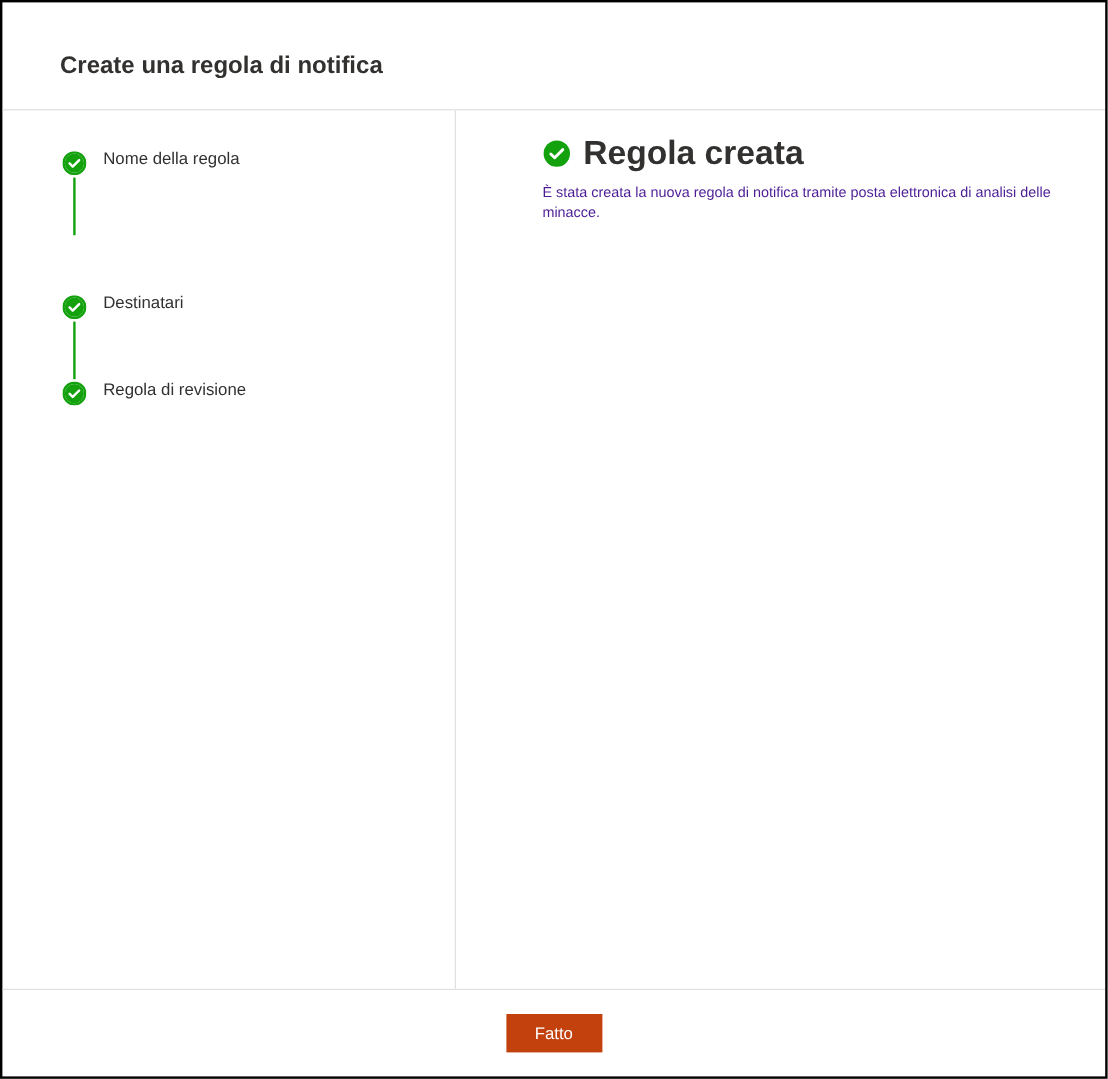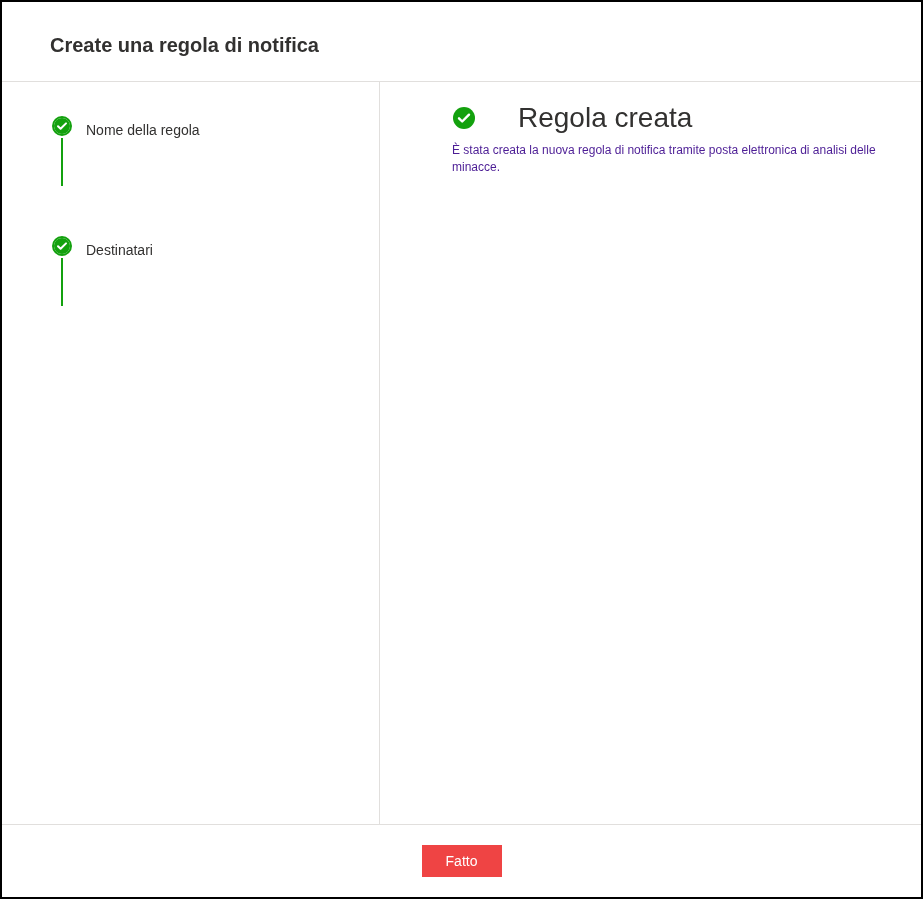--- a/index.html
+++ b/index.html
@@ -10,21 +10,21 @@
     body {
       font-family: "Segoe UI", -apple-system, BlinkMacSystemFont, sans-serif;
       background: #ffffff;
       width: 923px;
       height: 899px;
       border: 2px solid #000000;
       display: flex;
       flex-direction: column;
     }
     .header {
-      padding: 32px 48px 24px 48px;
+      padding: 42px 48px 24px 48px;
     }
     .header-title {
       font-size: 20px;
       font-weight: 600;
       color: #323130;
     }
     .content-wrapper {
       display: flex;
       flex: 1;
       border-top: 1px solid #e1dfdd;
@@ -34,21 +34,21 @@
       width: 378px;
       border-right: 1px solid #e1dfdd;
       padding: 32px 0 0 48px;
     }
     .steps {
       display: flex;
       flex-direction: column;
     }
     .step {
       display: flex;
-      align-items: flex-end;
+      align-items: flex-start;
       position: relative;
       min-height: 24px;
     }
     .step-connector {
       position: absolute;
       left: 11px;
       top: 24px;
       width: 2px;
       height: 48px;
       background: #13a10e;
@@ -90,37 +90,36 @@
       width: 24px;
       height: 24px;
       flex-shrink: 0;
     }
     .result-icon svg {
       width: 24px;
       height: 24px;
     }
     .result-title {
       font-size: 28px;
-      font-weight: 400;
+      font-weight: 700;
       color: #323130;
-      margin-left: 32px;
     }
     .result-description {
       font-size: 12px;
       color: #4c1d95;
       line-height: 1.4;
     }
     .footer {
       border-top: 1px solid #e1dfdd;
       padding: 20px 0;
       display: flex;
       justify-content: center;
     }
     .btn-primary {
-      background: #ef4444;
+      background: #c2410c;
       color: #ffffff;
       border: none;
       padding: 8px 20px;
       font-size: 14px;
       font-family: inherit;
       cursor: pointer;
       min-width: 80px;
     }
   </style>
 </head>
@@ -151,20 +150,31 @@
           <svg viewBox="0 0 20 20">
               <circle cx="10" cy="10" r="9" fill="#ffffff" stroke="#13a10e" stroke-width="2"></circle>
               <circle cx="10" cy="10" r="8" fill="#13a10e"></circle>
               <path d="M6 10.2 L8.6 12.8 L14 7.4" stroke="#ffffff" stroke-width="2" fill="none" stroke-linecap="round" stroke-linejoin="round"></path>
             </svg>
         </span>
         <span class="step-label">Destinatari</span>
         <span class="step-connector"></span>
       </div>
       <div class="step-spacer"></div>
+      <div class="step">
+        <span class="step-icon">
+          <svg viewBox="0 0 20 20">
+              <circle cx="10" cy="10" r="9" fill="#ffffff" stroke="#13a10e" stroke-width="2"></circle>
+              <circle cx="10" cy="10" r="8" fill="#13a10e"></circle>
+              <path d="M6 10.2 L8.6 12.8 L14 7.4" stroke="#ffffff" stroke-width="2" fill="none" stroke-linecap="round" stroke-linejoin="round"></path>
+            </svg>
+        </span>
+        <span class="step-label">Regola di revisione</span>
+
+      </div>
     </div>
   </aside>
 
   <main class="main">
     <div class="result-header">
       <span class="result-icon">
         <svg viewBox="0 0 24 24">
             <circle cx="12" cy="12" r="11" fill="#13a10e"></circle>
             <path d="M7 12.3 L10.2 15.5 L17 8.7" stroke="#ffffff" stroke-width="2.4" fill="none" stroke-linecap="round" stroke-linejoin="round"></path>
           </svg>

